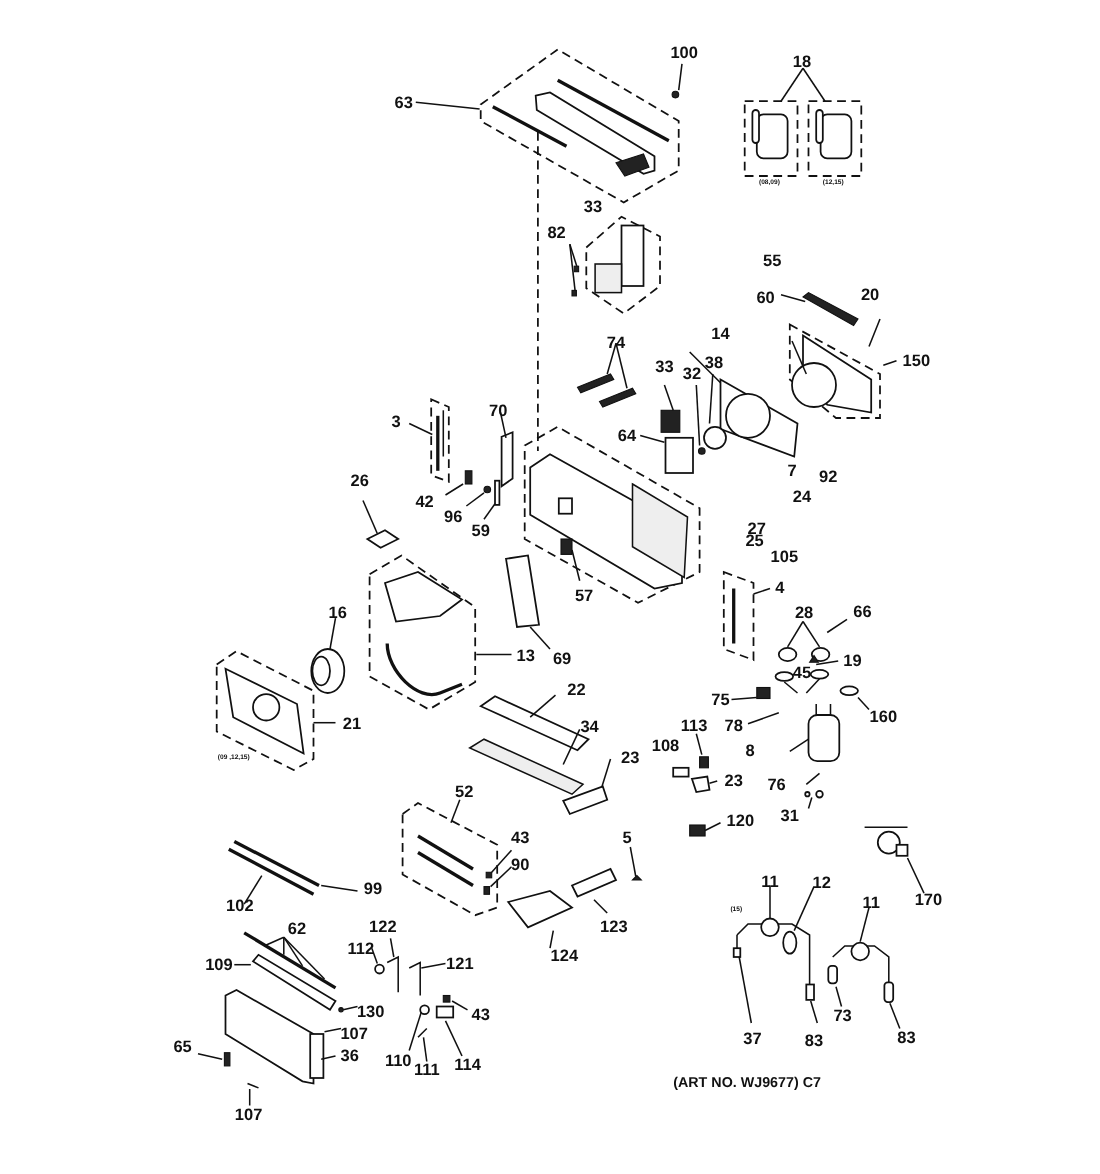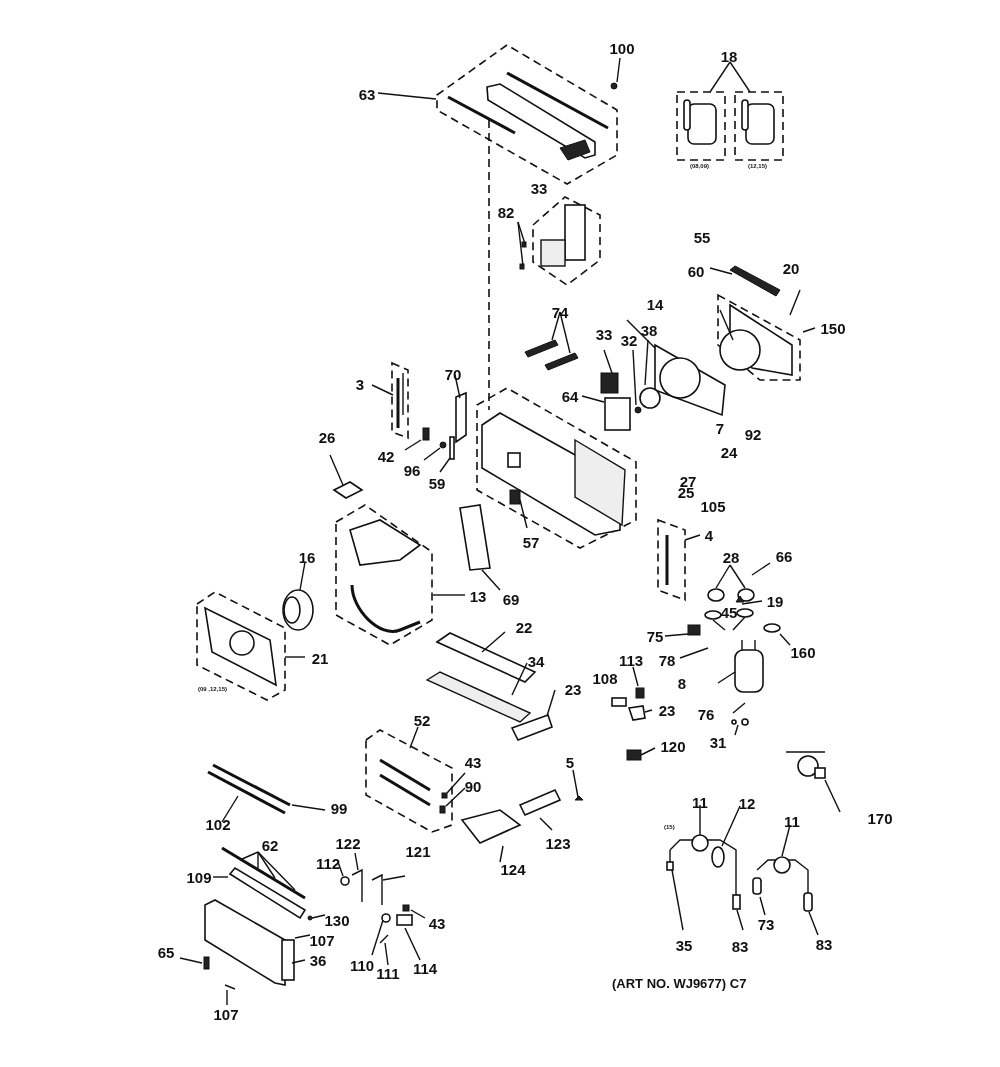--- a/index.html
+++ b/index.html
@@ -337,40 +337,40 @@
 <div class="lbl" style="left:673px;top:746px">120</div>
 <div class="lbl" style="left:524px;top:627px">22</div>
 <div class="lbl" style="left:536px;top:661px">34</div>
 <div class="lbl" style="left:573px;top:689px">23</div>
 <div class="lbl" style="left:422px;top:720px">52</div>
 <div class="lbl" style="left:473px;top:762px">43</div>
 <div class="lbl" style="left:473px;top:786px">90</div>
 <div class="lbl" style="left:570px;top:762px">5</div>
 <div class="lbl" style="left:558px;top:843px">123</div>
 <div class="lbl" style="left:513px;top:869px">124</div>
-<div class="lbl" style="left:880px;top:818px">170</div>
+<div class="lbl" style="left:844px;top:818px">170</div>
 <div class="lbl" style="left:218px;top:824px">102</div>
 <div class="lbl" style="left:339px;top:808px">99</div>
 <div class="lbl" style="left:270px;top:845px">62</div>
 <div class="lbl" style="left:199px;top:877px">109</div>
 <div class="lbl" style="left:348px;top:843px">122</div>
 <div class="lbl" style="left:328px;top:863px">112</div>
-<div class="lbl" style="left:418px;top:851px">121</div>
+<div class="lbl" style="left:418px;top:876px">121</div>
 <div class="lbl" style="left:337px;top:920px">130</div>
 <div class="lbl" style="left:322px;top:940px">107</div>
 <div class="lbl" style="left:318px;top:960px">36</div>
 <div class="lbl" style="left:166px;top:952px">65</div>
 <div class="lbl" style="left:226px;top:1014px">107</div>
 <div class="lbl" style="left:362px;top:965px">110</div>
 <div class="lbl" style="left:388px;top:973px">111</div>
 <div class="lbl" style="left:425px;top:968px">114</div>
 <div class="lbl" style="left:437px;top:923px">43</div>
 <div class="lbl" style="left:700px;top:802px">11</div>
 <div class="lbl" style="left:747px;top:803px">12</div>
-<div class="lbl" style="left:684px;top:945px">35</div>
+<div class="lbl" style="left:684px;top:945px">37</div>
 <div class="lbl" style="left:740px;top:946px">83</div>
 <div class="lbl" style="left:792px;top:821px">11</div>
 <div class="lbl" style="left:766px;top:924px">73</div>
 <div class="lbl" style="left:824px;top:944px">83</div>
 
 <div class="note" style="left:690px;top:163px">(08,09)</div>
 <div class="note" style="left:748px;top:163px">(12,15)</div>
 <div class="note" style="left:198px;top:686px">(09 ,12,15)</div>
 <div class="note" style="left:664px;top:824px">(15)</div>
 

